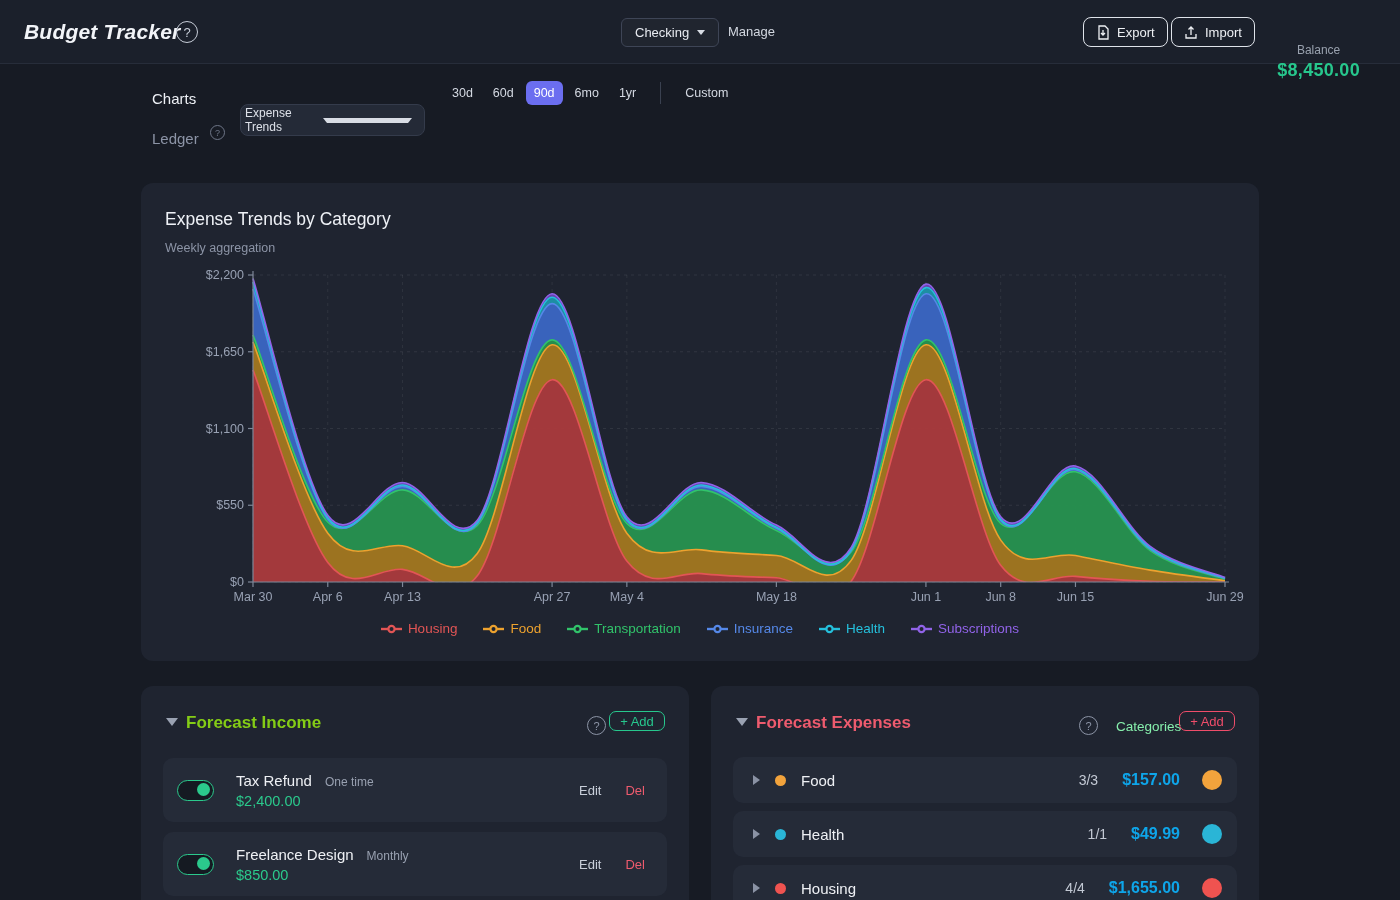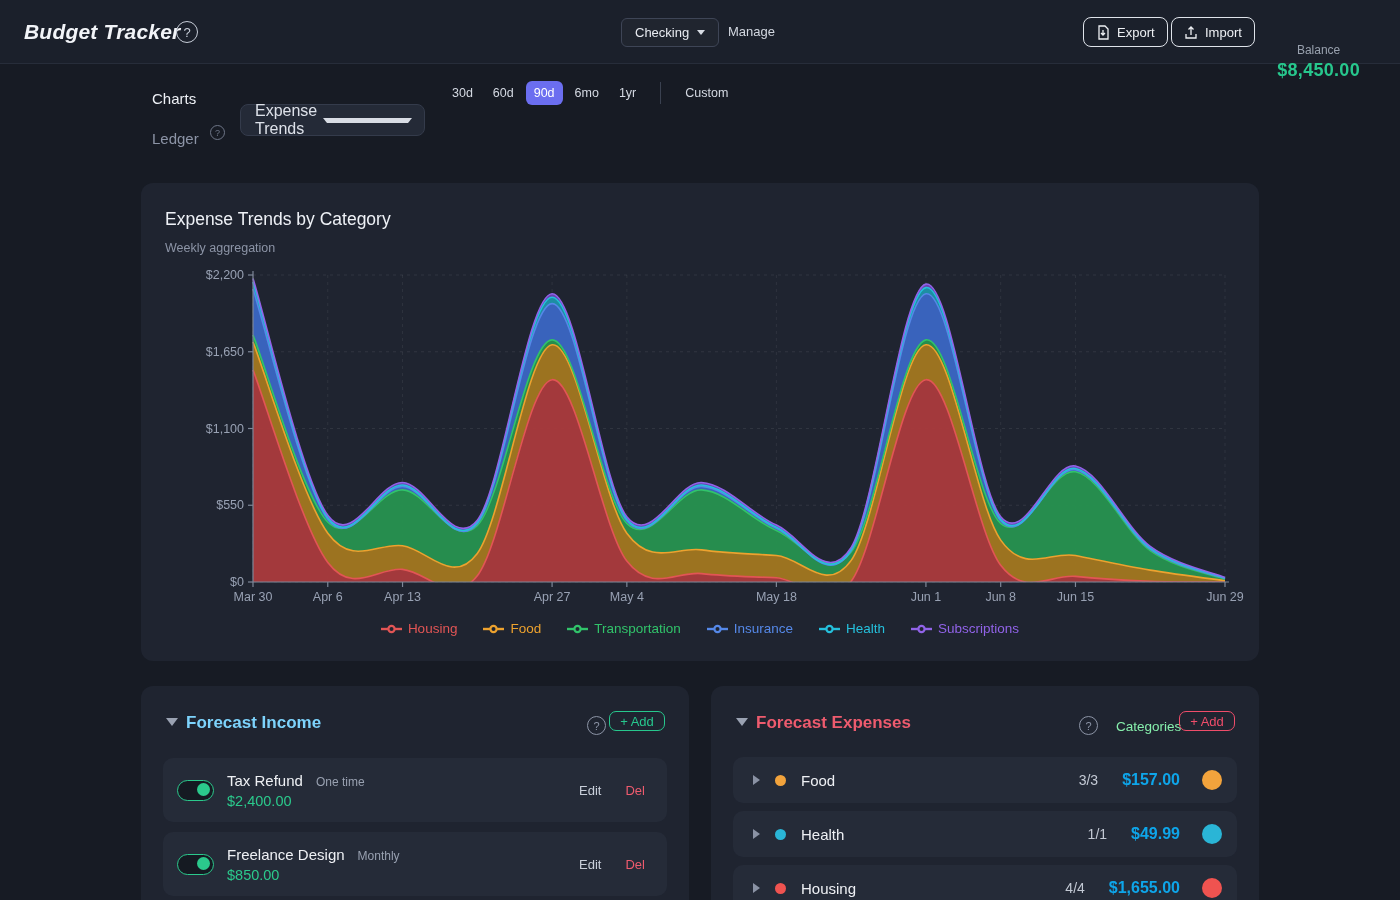--- a/index.html
+++ b/index.html
@@ -43,21 +43,21 @@
   
   .side-tabs { position:absolute; left:152px; top:90px; }
   .side-tab { font-size:15px; margin-bottom:23px; color:#8c94a6; cursor:pointer; }
   .side-tab.active { color:#eef1f6; font-weight:500; }
   .nav-help { position:absolute; left:210px; top:125px; width:15px; height:15px; font-size:9px; border-width:1px; color:#6e7688; border-color:#6e7688;}
   .chart-select {
     position:absolute; left:240px; top:104px; width:185px; height:32px;
     background:#242a37; border:1px solid #343b4b; border-radius:8px;
     display:flex; align-items:center; cursor:pointer;
   }
-  .chart-select span { font-size:16px; color:#dde1e9; padding-left:14px; flex:1; }
+  .chart-select span { font-size:12px; color:#dde1e9; padding-left:4px; flex:1; }
   .chart-select .caret-down { margin-right:12px; }
   .range-row { position:absolute; left:444px; top:80px; height:25px; display:flex; align-items:center; gap:4px; }
   .range-btn {
     font-size:12.5px; color:#d4d9e2; padding:5px 8px; border-radius:6px;
     background:transparent; border:none; cursor:pointer; font-family:inherit;
   }
   .range-btn.selected { background:#6b6ef0; color:#ffffff; }
   .range-divider { width:1px; height:22px; background:#3a4150; margin:0 12px; }
 
   
@@ -68,39 +68,39 @@
   #chart-svg { position:absolute; left:0; top:84px; }
   .legend-row { position:absolute; left:0; top:438px; width:100%; display:flex; justify-content:center; gap:26px; }
   .legend-item { display:flex; align-items:center; gap:6px; font-size:13.5px; cursor:pointer; }
 
   .forecast-panel { top:686px; width:548px; height:260px; }
   .income-panel { left:141px; }
   .expenses-panel { left:711px; }
   .panel-caret { position:absolute; left:25px; top:32px; width:0; height:0;
     border-left:6px solid transparent; border-right:6px solid transparent; border-top:8px solid #9aa2b2; cursor:pointer; }
   .panel-title { position:absolute; left:45px; top:27px; font-size:17px; font-weight:600; }
-  .income-panel .panel-title { color:#7dd3fc; }
+  .income-panel .panel-title { color:#84cc16; }
   .expenses-panel .panel-title { color:#ee5b6e; }
   .panel-help { position:absolute; width:19px; height:19px; font-size:11px; border-width:1.5px; color:#8c94a6; border-color:#8c94a6; }
   .income-panel .panel-help { left:446px; top:30px; }
   .expenses-panel .panel-help { left:368px; top:30px; }
   .categories-link { position:absolute; left:405px; top:33px; font-size:13.5px; color:#86efac; cursor:pointer;text-align:center; }
   .add-btn {
     position:absolute; left:468px; top:25px; height:20px; width:56px;
     background:transparent; border-radius:7px; font-size:13px; cursor:pointer; font-family:inherit;
   }
   .income-panel .add-btn { border:1px solid #27c78d; color:#27c78d; }
   .expenses-panel .add-btn { border:1px solid #ef4d6a; color:#ef4d6a; }
 
   
   .income-rows { position:absolute; left:22px; top:72px; width:504px; }
   .income-row { height:64px; background:#252b38; border-radius:10px; margin-bottom:10px; display:flex; align-items:center; }
   .toggle { width:37px; height:21px; border-radius:11px; border:1.5px solid #2bc98c; background:#151a22; margin-left:14px; position:relative; cursor:pointer; flex:none; }
   .toggle .knob { position:absolute; right:3px; top:2.5px; width:13px; height:13px; border-radius:50%; background:#2bc98c; }
-  .income-main { margin-left:13px; }
+  .income-main { margin-left:22px; }
   .income-name-line { display:flex; align-items:baseline; gap:13px; }
   .income-name { font-size:15px; font-weight:500; color:#eef0f4; }
   .income-freq { font-size:12px; color:#98a0b0; }
   .income-amount { font-size:14.5px; color:#2bc98c; margin-top:4px; }
   .row-actions { margin-left:auto; margin-right:22px; display:flex; gap:24px; }
   .edit-link { font-size:13px; color:#c9cfda; cursor:pointer; }
   .del-link { font-size:13px; color:#ee5b6e; cursor:pointer; }
 
   
   .expense-rows { position:absolute; left:22px; top:71px; width:504px; }

